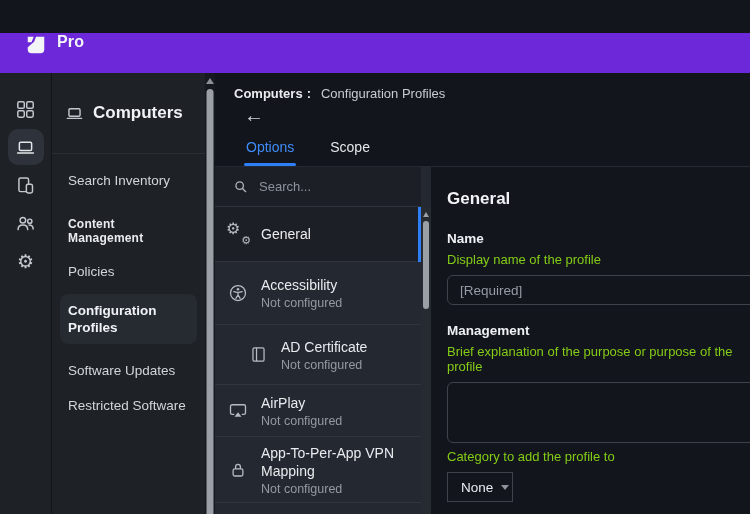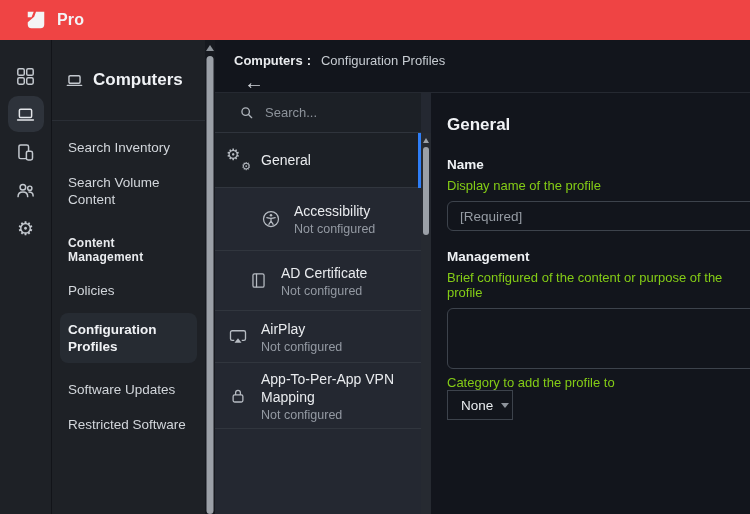--- a/index.html
+++ b/index.html
@@ -1,21 +1,21 @@
 <!DOCTYPE html>
 <html><head>
 <meta charset="utf-8">
 <style>
   * { margin:0; padding:0; box-sizing:border-box; }
   html,body { background:#0c0f14; }
   body { font-family:"Liberation Sans", sans-serif; }
   .app { position:relative; width:750px; height:514px; overflow:hidden; background:#12151c; color:#d2d6db; }
 
   
-  .topbar { height:40px; background:#ef4444; display:flex; align-items:center; padding-left:24px; }
+  .topbar { height:40px; background:#6d28d9; display:flex; align-items:flex-start; padding-left:24px;margin-top:33px; }
   .logo { width:24px; height:24px; display:flex; align-items:center; justify-content:center; }
   .brand-name { color:#f2f4f6; font-weight:bold; font-size:16px; margin-left:9px; letter-spacing:.2px; }
 
   
   .frame { display:flex; height:474px; }
 
   
   .rail { width:52px; background:#1e2126; border-right:1px solid #121419; display:flex; flex-direction:column; align-items:center; padding-top:18px; flex:none; }
   .rail-item { width:36px; height:36px; border-radius:10px; display:flex; align-items:center; justify-content:center; margin-bottom:2px; color:#c3c8ce; }
   .rail-item.selected { background:#2e333b; }
@@ -50,30 +50,30 @@
   .tab { font-size:14px; padding-bottom:11px; position:relative; color:#e4e7ea; cursor:pointer; }
   .tab.active { color:#3f8cf8; }
   .tab.active .tab-underline { position:absolute; left:-2px; right:-2px; bottom:0; height:3.5px; border-radius:3px; background:#2e7ef7; }
   .main-divider { height:1px; background:#252931; flex:none; }
 
   .content-row { flex:1; display:flex; min-height:0; }
 
   
   .payload-panel { width:216px; flex:none; background:#242831; position:relative; display:flex; flex-direction:column; }
   .payload-rows { width:206px; display:flex; flex-direction:column; }
-  .search-row { height:40px; background:#1c2026; border-bottom:1px solid #2f343c; display:flex; align-items:center; padding-left:24px; }
+  .search-row { height:40px; background:#1c2026; border-bottom:1px solid #2f343c; display:flex; align-items:center; padding-left:18px; }
   .search-row .search-text { color:#8d939b; font-size:13px; margin-left:10px; }
   .p-row { display:flex; align-items:center; border-bottom:1px solid #31363e; cursor:pointer; background:#242831; }
   .p-row.selected { background:#1c2026; }
   .p-icon { width:46px; flex:none; display:flex; align-items:center; justify-content:center; color:#b7bcc3; }
   .p-text { flex:1; min-width:0; padding-right:8px; }
   .p-title { color:#e9ebee; font-size:14px; line-height:18px; }
   .p-status { color:#949aa3; font-size:12.5px; margin-top:2px; }
   .row-general { height:55px; }
-  .row-accessibility { height:63px;padding-left:33px; }
+  .row-accessibility { height:63px; }
   .row-adcert { height:60px;padding-left:20px; }
   .row-airplay { height:52px; }
   .row-vpn { height:66px;justify-content:space-between; }
   .row-partial { flex:1; background:#242831; }
   .gears { position:relative; width:22px; height:22px; }
   .gears .g1 { position:absolute; left:-1px; top:-2px; font-size:16px; color:#b7bcc3; line-height:1; }
   .gears .g2 { position:absolute; right:-2px; bottom:-1px; font-size:11px; color:#b7bcc3; line-height:1; }
 
   .sel-indicator { position:absolute; right:10px; top:40px; width:3px; height:55px; background:#2e7ef7; }
 
@@ -86,21 +86,21 @@
   .form-panel { flex:1; background:#12151c; padding:22px 0 0 16px; overflow:hidden; }
   .form-heading { color:#f0f2f5; font-weight:bold; font-size:17px; }
   .f-label { color:#eef1f4; font-weight:bold; font-size:13.5px; margin-top:22px; }
   .f-label.tight { margin-top:18px; }
   .f-help { color:#84cc16; font-size:13px; margin-top:6px; }
   .f-input { margin-top:8px; width:330px; height:30px; background:transparent; border:1px solid #3d434c; border-radius:6px;
     color:#e9ecef; font-size:13.5px; padding:0 12px; font-family:"Liberation Sans", sans-serif; outline:none; display:block; }
   .f-input::placeholder { color:#969ca4; opacity:1; }
   .f-textarea { margin-top:8px; width:330px; height:61px; background:transparent; border:1px solid #3d434c; border-radius:6px;
     color:#e9ecef; font-size:13.5px; padding:8px 12px; resize:none; font-family:"Liberation Sans", sans-serif; outline:none; display:block; }
-  .f-select { width:66px; height:30px; border:1px solid #3d434c; border-radius:0; display:inline-flex;
+  .f-select { margin-top:8px; width:66px; height:30px; border:1px solid #3d434c; border-radius:0; display:inline-flex;
     align-items:center; justify-content:space-between; padding:0 10px 0 13px; cursor:pointer; }
   .f-select-value { color:#e9ecef; font-size:13.5px; }
   .f-select .caret { width:0; height:0; border-left:4px solid transparent; border-right:4px solid transparent; border-top:5px solid #8d939b; margin-left:8px; }
 </style>
 </head>
 <body>
 
 <div class="app">
 
   <div class="topbar">
@@ -152,21 +152,20 @@
     <div class="sidebar">
       <div class="side-header">
         <svg width="19" height="19" viewBox="0 0 24 24" fill="none" stroke="#c3c8ce" stroke-width="1.8" stroke-linecap="round">
           <rect x="5" y="6" width="14" height="9.5" rx="1.5"></rect>
             <path d="M3 18.2 h18"></path>
         </svg>
         <span class="side-header-title">Computers</span>
       </div>
 
       <div class="side-item">Search Inventory</div>
-      <div class="side-item">Search Volume Content</div>
 
       <div class="side-section-header second">Content Management</div>
       <div class="side-item">Policies</div>
       <div class="side-item selected-wrap">Configuration Profiles</div>
       <div class="side-item">Software Updates</div>
       <div class="side-item">Restricted Software</div>
 
     </div>
 
     <div class="vscroll">
@@ -175,20 +174,29 @@
     </div>
 
     <div class="main">
       <div class="crumb-row">
         <span class="crumb-root">Computers</span>
         <span class="crumb-sep">:</span>
         <span class="crumb-cur">Configuration Profiles</span>
       </div>
       <div class="title-row">
         <span class="back-btn">←</span>
+      </div>
+      <div class="tabs-row">
+        <div class="tab active">
+          <span>Options</span>
+          <div class="tab-underline"></div>
+        </div>
+        <div class="tab">
+          <span>Scope</span>
+        </div>
       </div>
       <div class="main-divider"></div>
 
       <div class="content-row">
 
         <div class="payload-panel">
           <div class="payload-rows">
             <div class="search-row">
               <svg width="16" height="16" viewBox="0 0 24 24" fill="none" stroke="#aeb4bb" stroke-width="2" stroke-linecap="round">
                 <circle cx="10" cy="10" r="5.6"></circle>
@@ -274,21 +282,21 @@
         </div>
 
         <div class="form-panel">
           <div class="form-heading">General</div>
 
           <div class="f-label">Name</div>
           <div class="f-help">Display name of the profile</div>
           <input class="f-input" type="text" placeholder="[Required]" style="">
 
           <div class="f-label tight">Management</div>
-          <div class="f-help">Brief configured of the content or purpose of the profile</div>
+          <div class="f-help">Brief explanation of the purpose or purpose of the profile</div>
           <textarea class="f-textarea" style=""></textarea>
 
           <div class="f-help">Category to add the profile to</div>
           <div class="f-select">
             <span class="f-select-value">None</span>
             <span class="caret"></span>
           </div>
         </div>
 
       </div>

